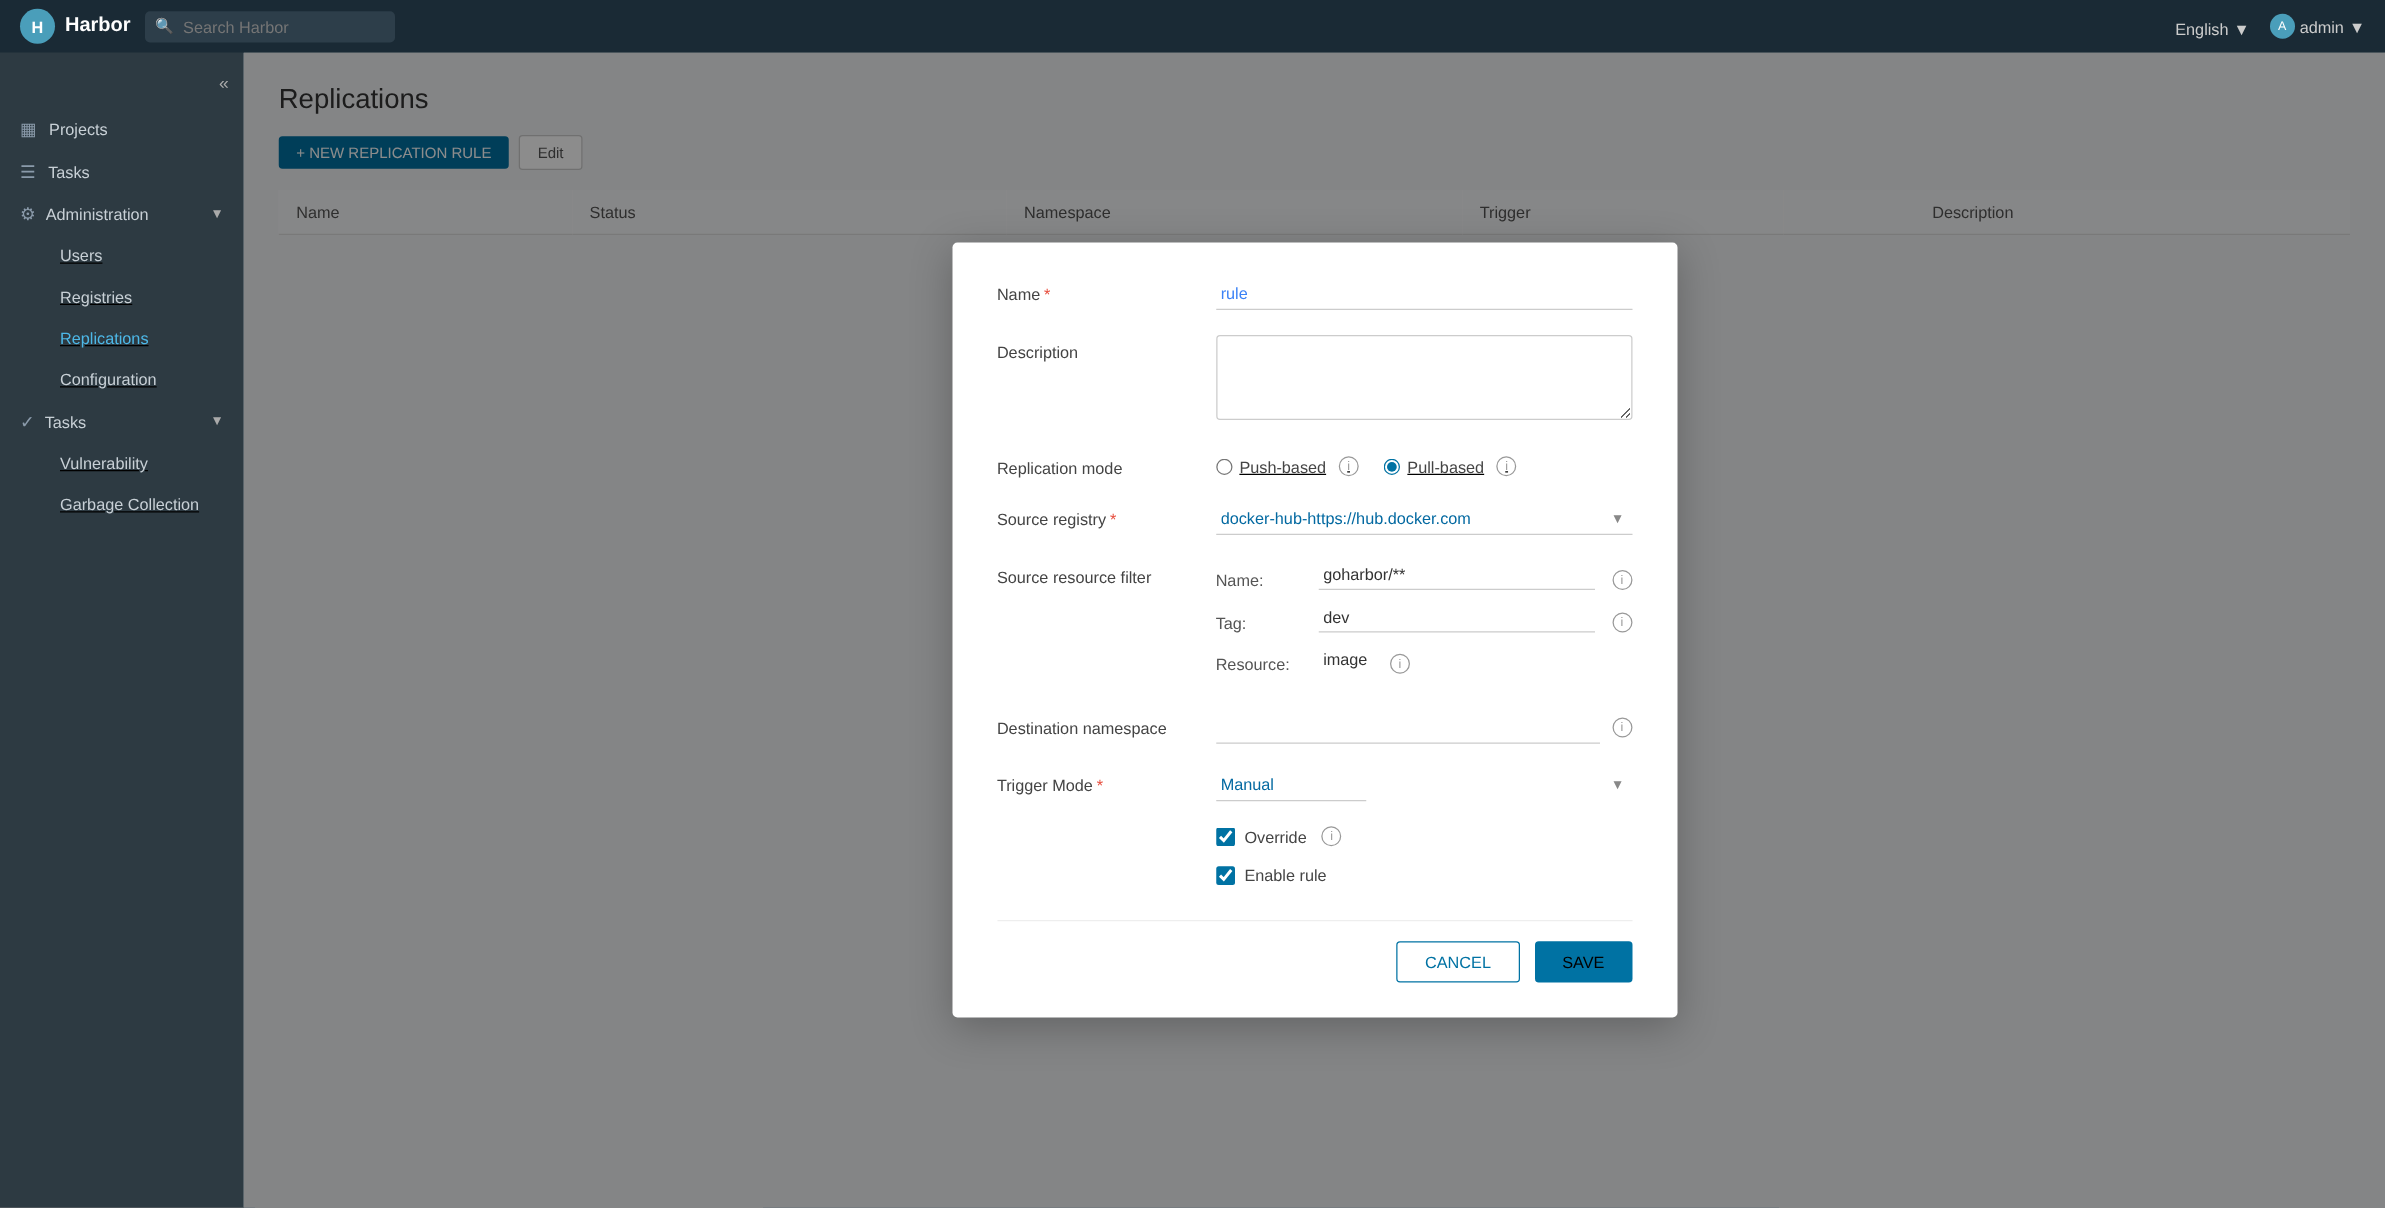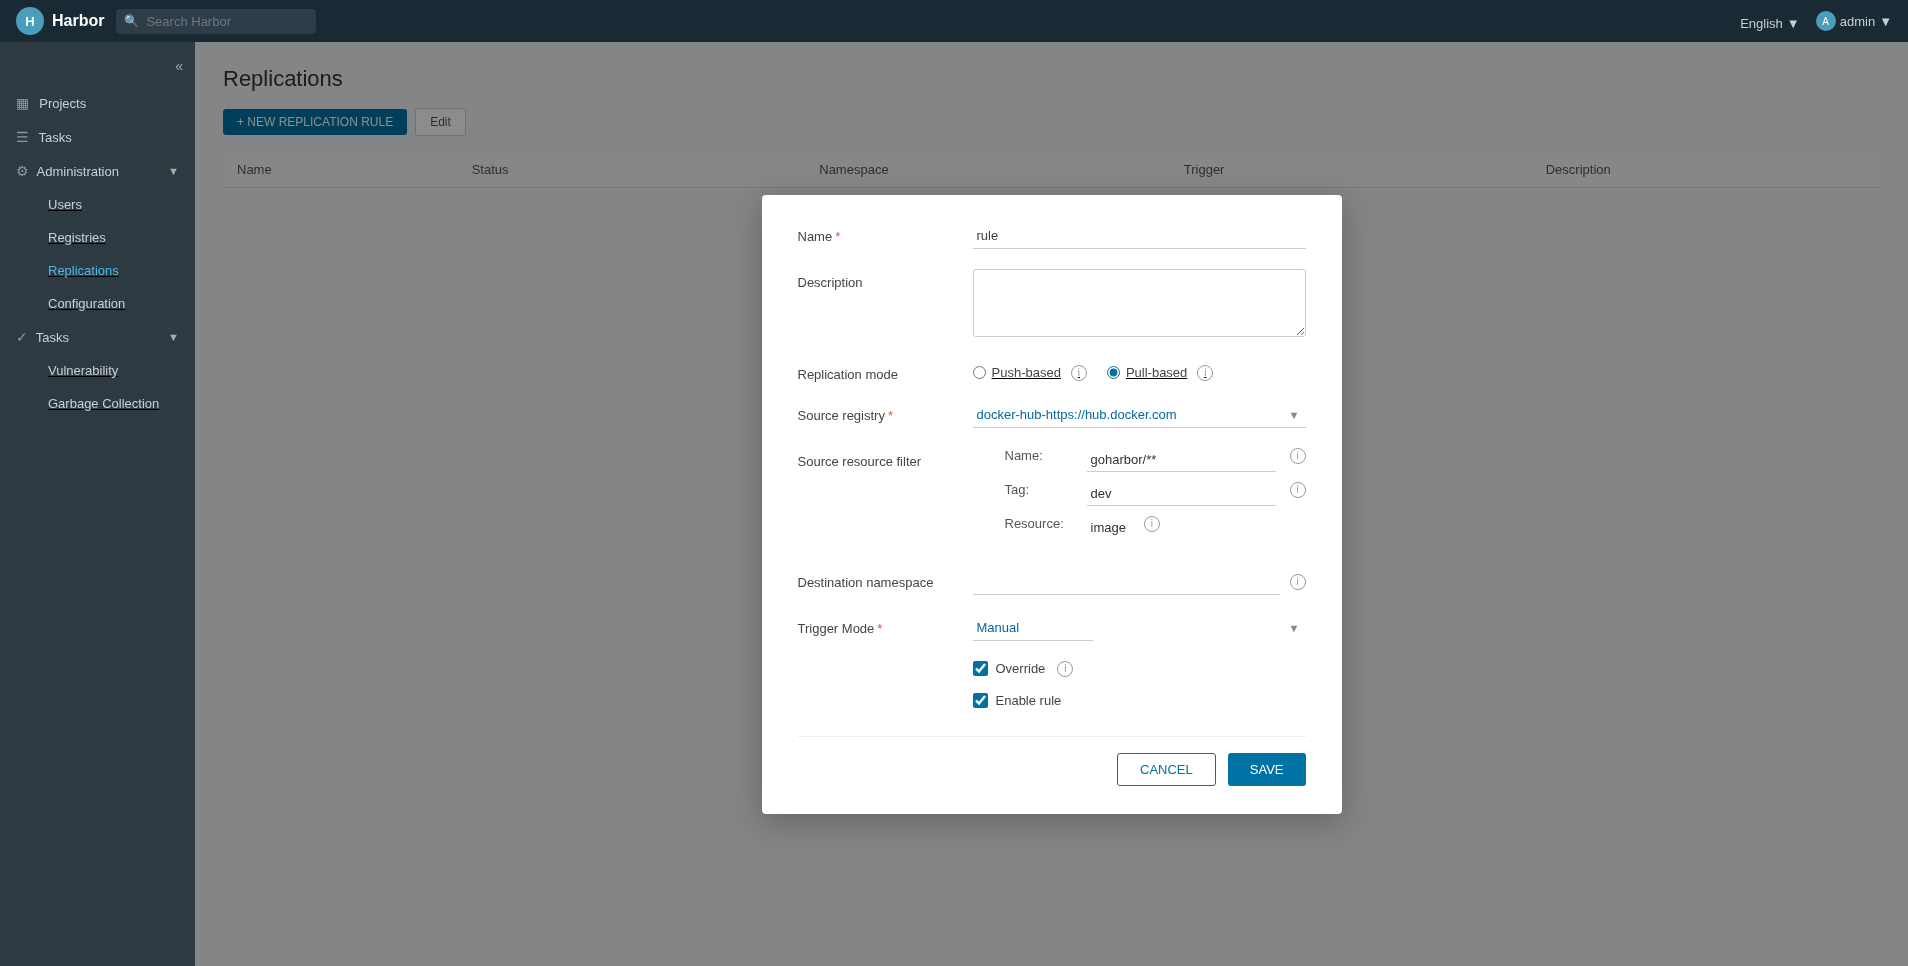--- a/index.html
+++ b/index.html
@@ -216,21 +216,21 @@
       font-size: 13px;
       color: #444;
       padding-top: 6px;
     }
     .required { color: #e74c3c; margin-left: 3px; }
     .form-control {
       border: none;
       border-bottom: 1px solid #ccc;
       padding: 5px 4px;
       font-size: 13px;
-      color: #404040;
+      color: #3b82f6;
       outline: none;
       width: 100%;
       background: transparent;
     }
     textarea.form-control {
       border: 1px solid #ccc;
       border-radius: 3px;
       resize: vertical;
       min-height: 68px;
       padding: 8px;
@@ -287,24 +287,23 @@
       transform: translateY(-50%);
       color: #888;
       font-size: 11px;
       pointer-events: none;
     }
     .filter-grid {
       flex: 1;
     }
     .filter-row {
       display: flex;
-      align-items: flex-start;
+      align-items: flex-end;
       margin-bottom: 10px;
       gap: 10px;
-      margin-left: 32px;
     }
     .filter-label {
       width: 72px;
       font-size: 13px;
       color: #555;
       flex-shrink: 0;
     }
     .filter-input {
       flex: 1;
       border: none;
@@ -348,21 +347,21 @@
       background: #fff;
       color: #0072a3;
       border: 1px solid #0072a3;
       padding: 8px 22px;
       border-radius: 3px;
       font-size: 13px;
       cursor: pointer;
     }
     .btn-save {
       background: #0072a3;
-      color: #ffffff;
+      color: #000000;
       border: none;
       padding: 8px 22px;
       border-radius: 3px;
       font-size: 13px;
       cursor: pointer;
     }
     .dest-wrap {
       display: flex;
       align-items: center;
       gap: 6px;

